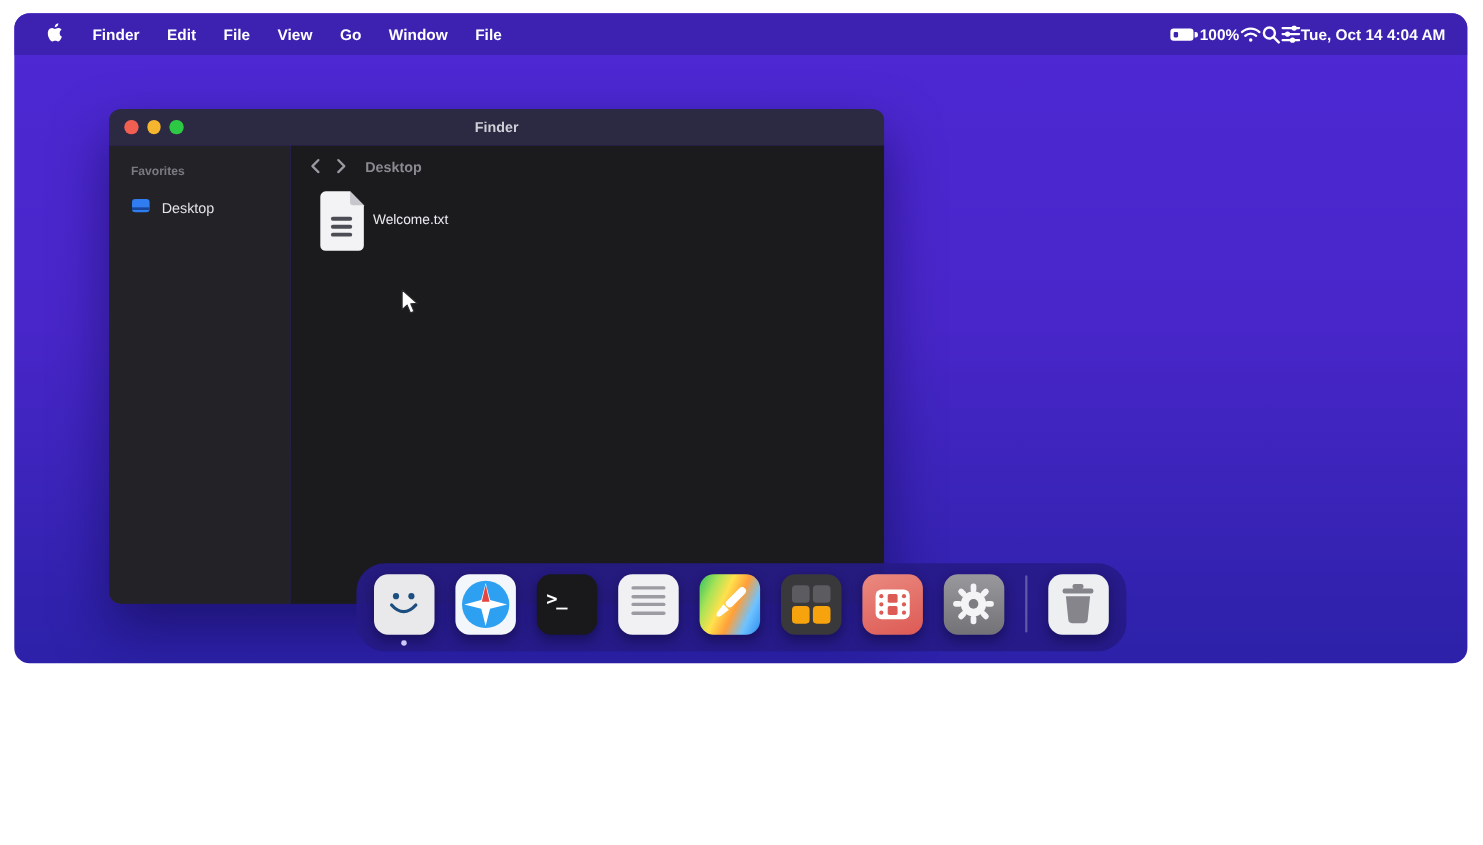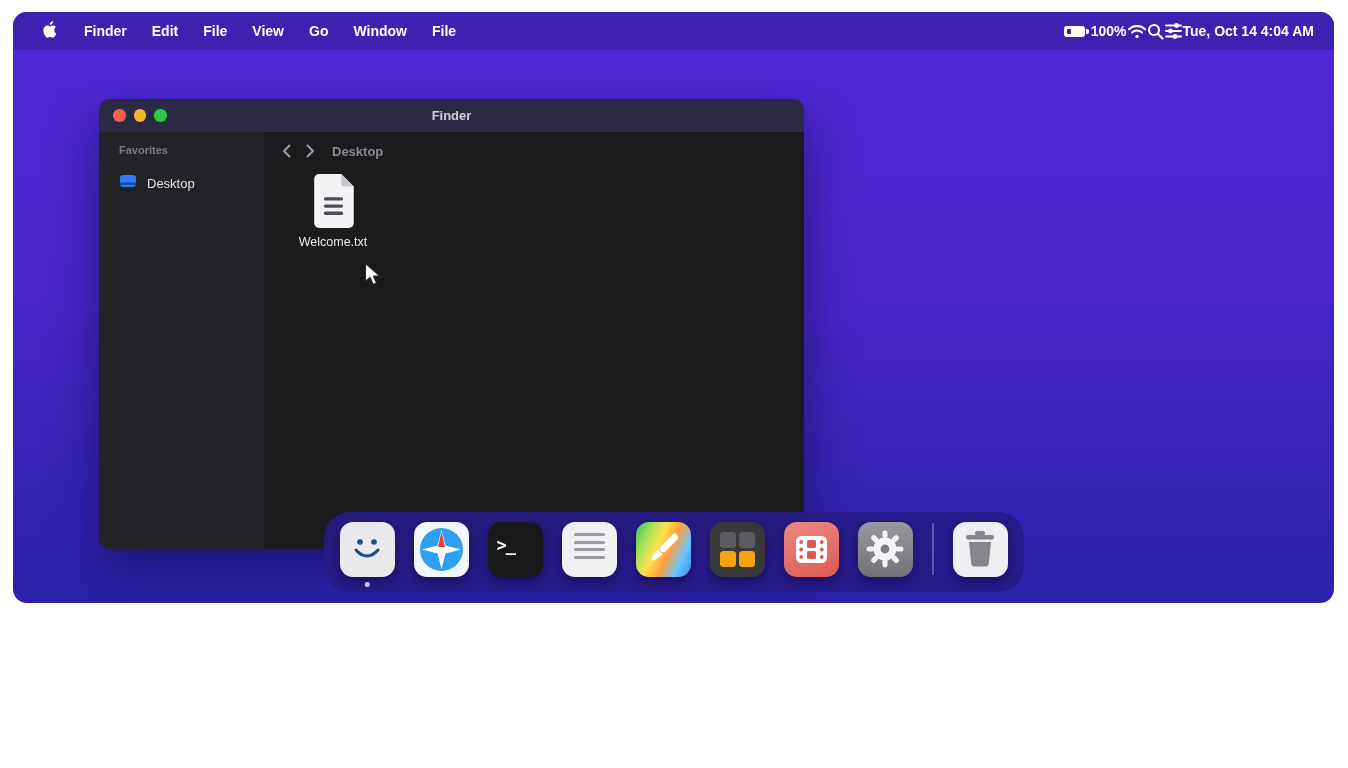--- a/index.html
+++ b/index.html
@@ -39,30 +39,30 @@
   .titlebar { height:33px; background:#2c2a43; display:flex; align-items:center;
               position:relative; padding:0 14px; }
   .traffic { display:flex; gap:8px; }
   .tl { width:12.5px; height:12.5px; border-radius:50%; }
   .tl.red    { background:#f15e52; }
   .tl.yellow { background:#f5b52e; }
   .tl.green  { background:#2ec944; }
   .win-title { position:absolute; left:0; right:0; text-align:center; color:#cfcfd8;
                font-size:13px; font-weight:600; pointer-events:none; }
   .win-body { display:flex; height:417px; }
-  .sidebar { width:165px; background:#232226; padding-top:12px; flex-shrink:0; }
+  .sidebar { width:165px; background:#232226; padding-top:18px; flex-shrink:0; }
   .sb-section { color:#7a7a82; font-size:11px; font-weight:600; margin:0 0 10px 20px; }
   .sb-item { display:flex; align-items:center; gap:10px; padding:7px 20px; cursor:default; }
   .sb-item .lbl { color:#e3e3e8; font-size:13px; font-weight:500; }
   .content { flex:1; background:#1b1b1d; }
   .toolbar { display:flex; align-items:center; gap:8px; padding:11px 14px 6px; }
   .nav-btn { display:flex; align-items:center; justify-content:center; width:16px; height:16px; }
   .loc-label { color:#8a8a92; font-size:13px; font-weight:600; margin-left:6px; }
   .files { display:flex; gap:42px; padding:6px 0 0 24px; }
-  .file { width:90px; display:flex; flex-direction:column; align-items:center; gap:6px; }
+  .file { width:90px; display:flex; flex-direction:row; align-items:center; gap:6px; }
   .file .fname { color:#ececf0; font-size:12.5px; font-weight:500; text-align:center; }
   .icon-slot { height:58px; display:flex; align-items:flex-end; justify-content:center; }
 
   
   .dock { position:absolute; left:50%; transform:translateX(-50%); bottom:11px;
           height:80px; background:rgba(38,26,135,0.92); border-radius:26px;
           display:flex; align-items:center; gap:19px; padding:0 16px 6px; }
   .dock-app { position:relative; width:55px; height:55px; }
   .tile { width:55px; height:55px; border-radius:13px; display:flex; align-items:center;
           justify-content:center; box-shadow:0 5px 10px rgba(0,0,20,0.35); overflow:hidden; }

